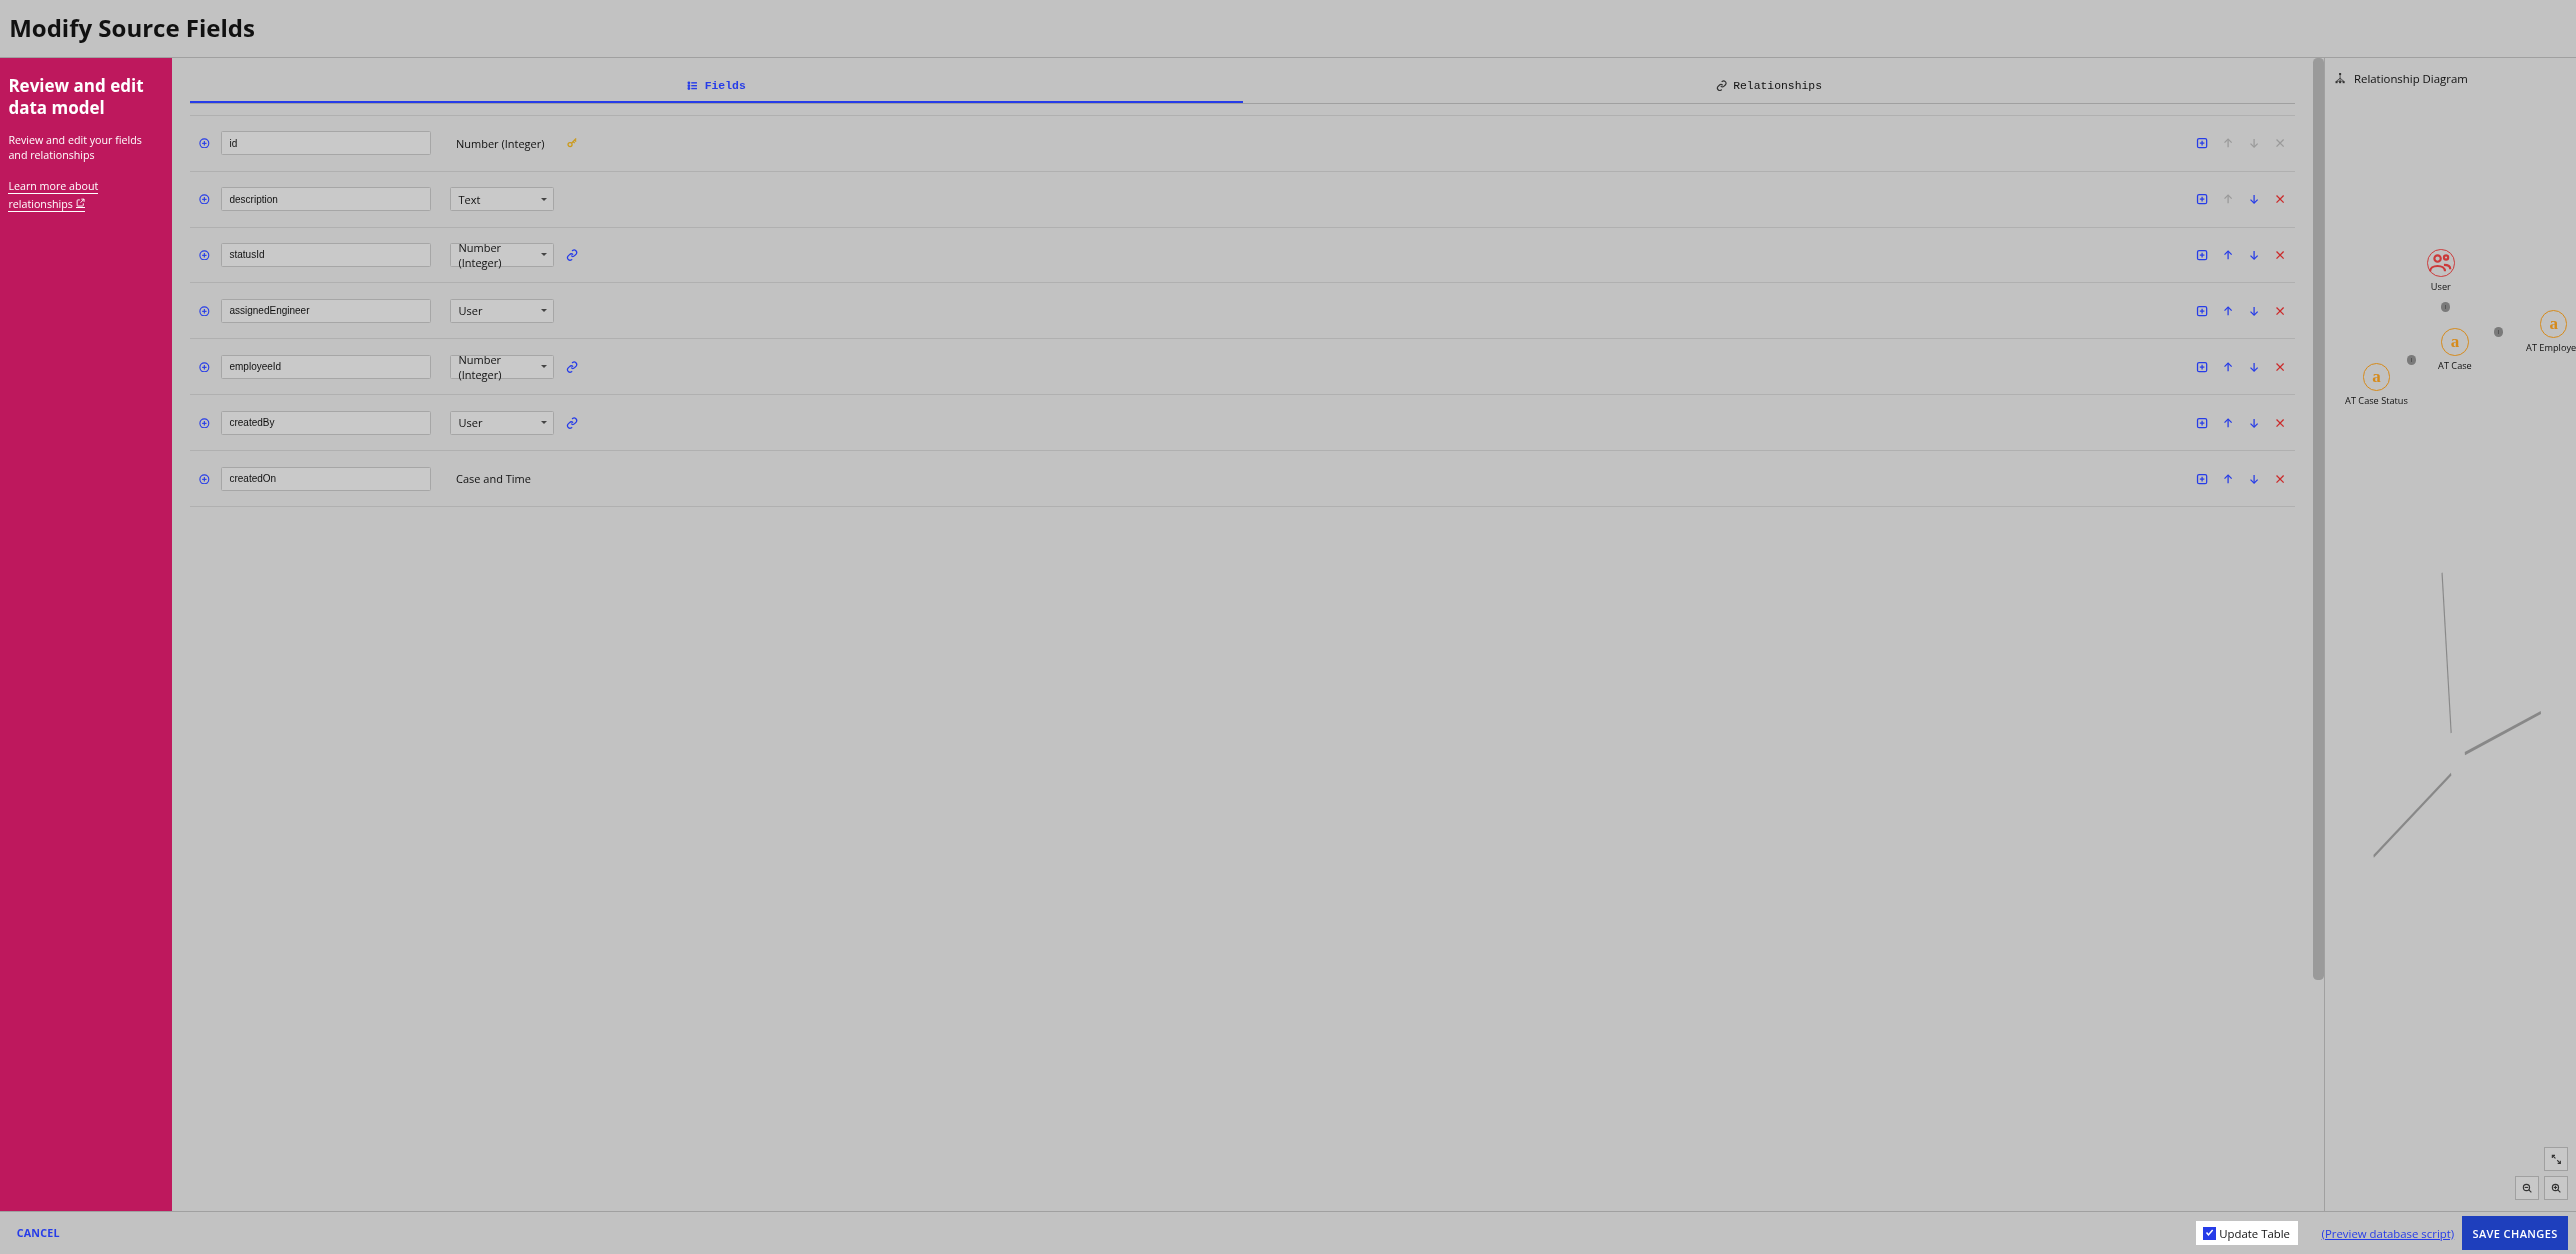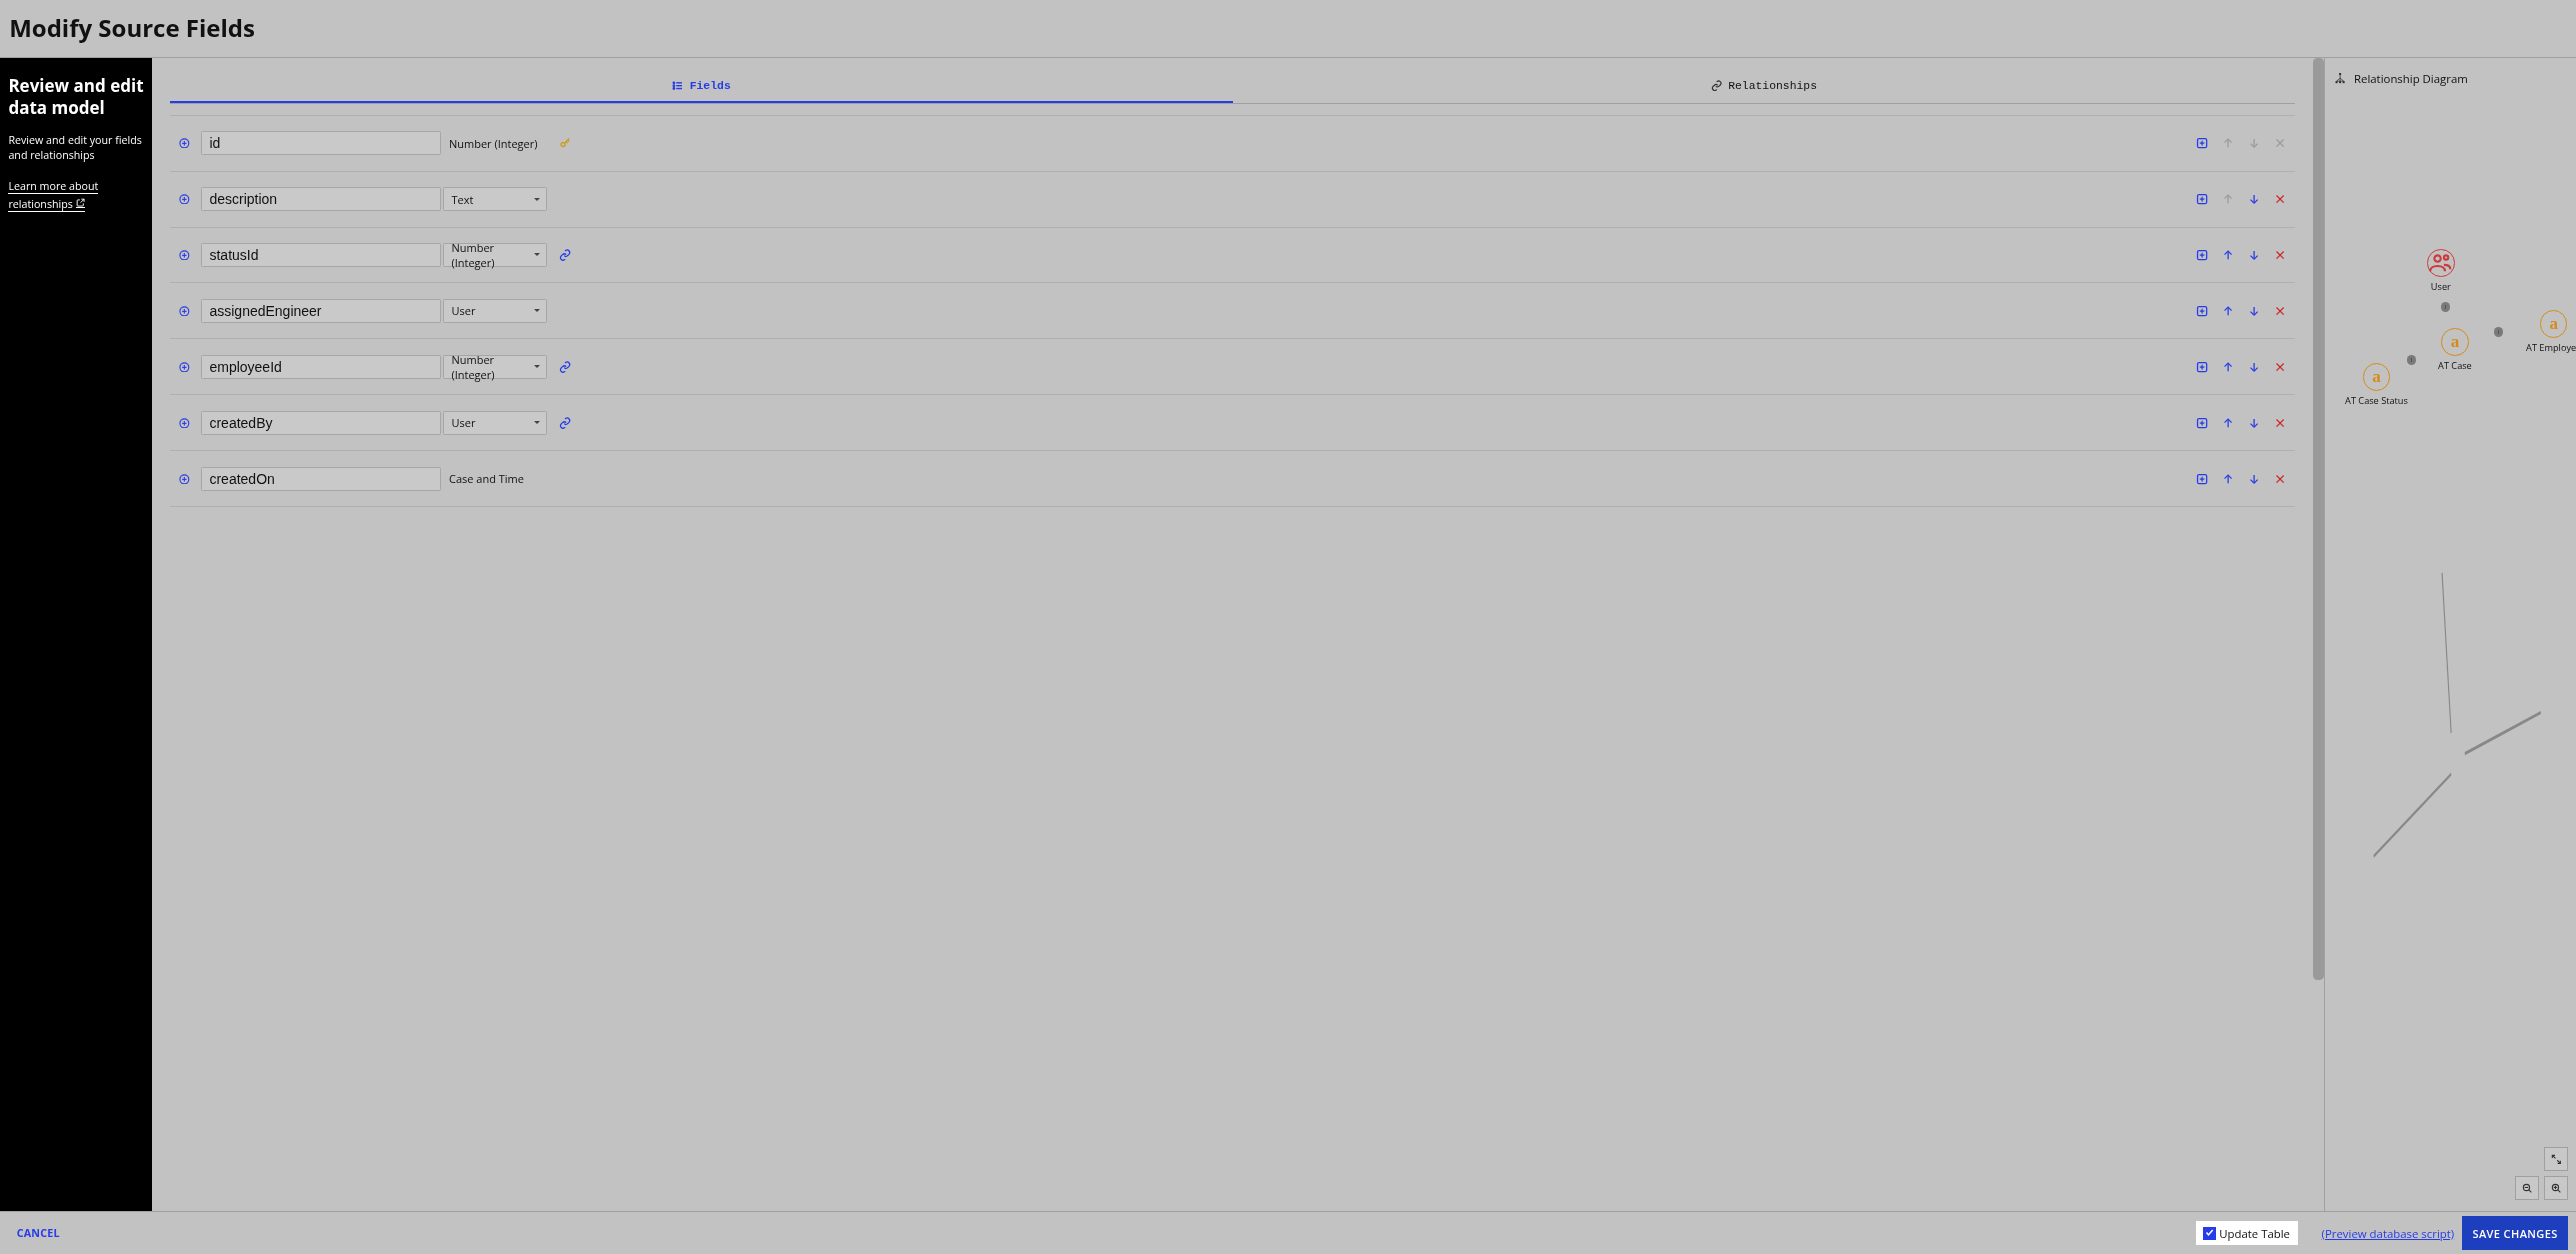--- a/index.html
+++ b/index.html
@@ -4,21 +4,21 @@
 <style>
   * { box-sizing: border-box; margin: 0; padding: 0; }
   html, body { width: 100%; height: 100%; font-family: "Segoe UI", "Open Sans", Arial, sans-serif; background: #c2c2c2; color: #111; }
   body { display: flex; flex-direction: column; height: 100vh; overflow: hidden; }
 
   .titlebar { padding: 10.7px 9.2px 13.7px 9.2px; }
   .titlebar h1 { font-size: 24px; font-weight: 700; color: #111; }
 
   .main-area { flex: 1; display: flex; min-height: 0; border-top: 0.8px solid #a0a0a0; }
 
-  .sidebar { width: 152px; background: #000000; color: #fff; padding: 17px 8.4px; flex-shrink: 0; }
+  .sidebar { width: 172px; background: #be185d; color: #fff; padding: 17px 8.4px; flex-shrink: 0; }
   .sidebar h2 { font-size: 17px; font-weight: 700; line-height: 1.3; margin-bottom: 13.7px; }
   .sidebar p { font-size: 10.7px; line-height: 1.4; margin-bottom: 13.7px; }
   .sidebar a { color: #fff; font-size: 10.7px; text-decoration: none; border-bottom: 0.8px solid #fff; display: inline; line-height: 1.6; }
   .sidebar .ext-icon { display:inline-block; margin-left:3.1px; border-bottom:0.8px solid #fff; }
 
   .content { flex: 1; display: flex; min-height: 0; overflow: hidden; position: relative; }
   .fields-pane { flex: 1; padding: 13.7px 18.3px 0 18.3px; overflow-y: auto; position: relative; }
 
   .scrollbar-stub { width: 10.7px; background: #c2c2c2; position: relative; flex-shrink: 0; }
   .scrollbar-thumb { position:absolute; top:0; left:0; right:0; height:80%; background:#9a9a9a; border-radius:4.6px; }
@@ -33,22 +33,22 @@
   .link-btn .plus { width:10px; height:10px; }
 
   .field-row { 
     display:flex; align-items:center; padding:15.3px 9.2px; border-top:0.8px solid #b0b0b0;
   }
   .field-row:last-child { border-bottom:0.8px solid #b0b0b0; }
 
   .row-plus { color:#263ce8; width:10.7px; height:10.7px; display:flex; align-items:center; justify-content:center; cursor:pointer; margin-right:10.7px; flex-shrink:0; }
 
   .field-name {
-    width: 240px; height:24.4px; padding:0 7.6px; font-size:14px; border:0.8px solid #a6a6a6;
-    background:#c9c9c9; color:#111; border-radius:1.5px; margin-right:2px; flex-shrink:0;
+    width: 210px; height:24.4px; padding:0 7.6px; font-size:10px; border:0.8px solid #a6a6a6;
+    background:#c9c9c9; color:#111; border-radius:1.5px; margin-right:19px; flex-shrink:0;
   }
 
   .type-cell { width:111px; flex-shrink:0; }
   .type-select { width:104px; height:24.4px; border:0.8px solid #a6a6a6; background:#c9c9c9; border-radius:1.5px;
     display:flex; align-items:center; justify-content:space-between; padding:0 6.1px 0 7.6px; font-size:11px; cursor:pointer; }
   .type-static { font-size:11px; padding:4.6px 0 4.6px 6.1px; }
 
   .type-caret { width:0; height:0; border-left:3.4px solid transparent; border-right:3.4px solid transparent; border-top:3.8px solid #444; }
 
   .badge-slot { width:23px; display:flex; align-items:center; justify-content:center; cursor:pointer; }

